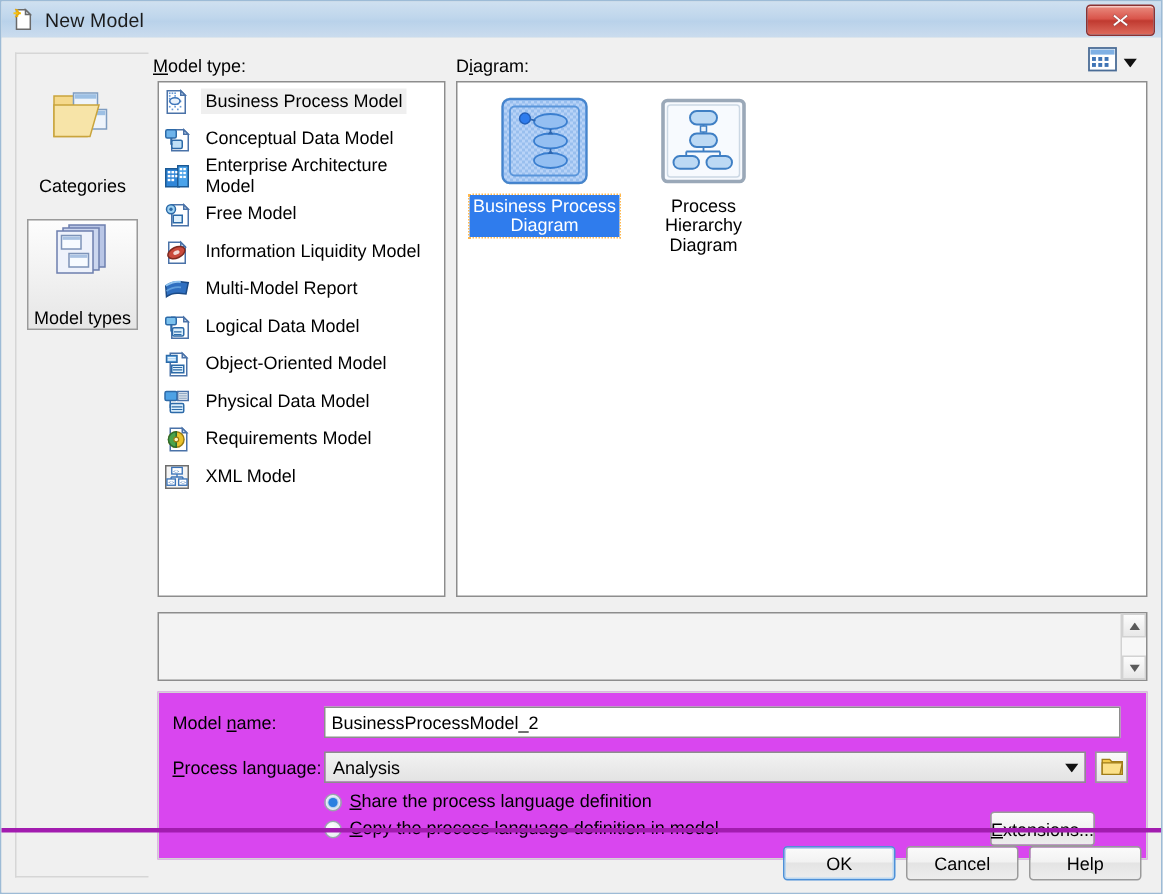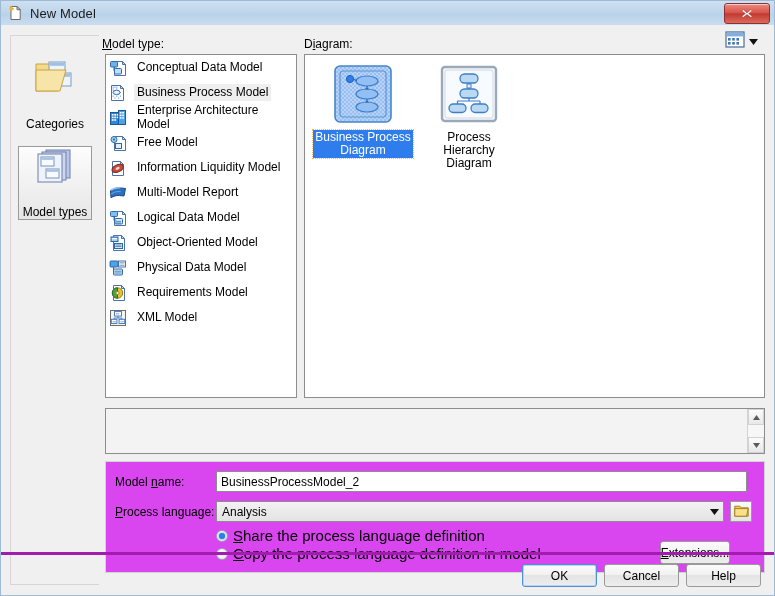--- a/index.html
+++ b/index.html
@@ -108,21 +108,21 @@
     display:flex;align-items:center;cursor:pointer;
   }
   .combo .cval{ padding-left:5px;flex:1;}
   .combo .carrow{ width:17px;display:flex;align-items:center;justify-content:center;}
   .iconbtn{
     position:absolute;box-sizing:border-box;
     background:linear-gradient(to bottom,#fbfbfb,#e4e4e4);
     border:1px solid #9a9a9a;
     display:flex;align-items:center;justify-content:center;cursor:pointer;
   }
-  .radio-row{ position:absolute;display:flex;align-items:center;cursor:pointer;font-size:15px;}
+  .radio-row{ position:absolute;display:flex;align-items:flex-end;cursor:pointer;font-size:12px;}
   .radio{
     width:12px;height:12px;border-radius:50%;margin-right:5px;flex:none;
     box-sizing:border-box;border:1px solid #9aa4ae;
     background:radial-gradient(circle at 40% 35%,#ffffff 0%,#e9eef3 75%);
   }
   .radio.on::after{
     content:"";display:block;width:6px;height:6px;border-radius:50%;
     background:#2b7fe0;margin:2px 0 0 2px;
     box-shadow:0 0 2px #2b7fe0;
   }
@@ -222,33 +222,20 @@
         </svg>
       </span>
       <span style="margin-left:4px;">
         <svg width="9" height="6" viewBox="0 0 9 6">
             <path d="M0 0h9L4.5 6z" fill="#111"></path>
           </svg>
       </span>
     </div>
 
     <div id="typelist">
-
-      <div class="lrow">
-        <span class="licon">
-          <svg width="18" height="18" viewBox="0 0 18 18">
-            <path d="M5.5 2.5h8l3 3v11h-11z" fill="#ffffff" stroke="#4a72a8" stroke-width="1"></path>
-            <path d="M13.5 2.5v3h3z" fill="#cfe0f2" stroke="#4a72a8" stroke-width="1"></path>
-            <rect x="1.5" y="2.5" width="7" height="5.5" rx="1" fill="#6db3ea" stroke="#2c6aa8" stroke-width="1"></rect>
-            <rect x="5.5" y="9.5" width="7" height="5.5" rx="1" fill="#bfe0f7" stroke="#2c6aa8" stroke-width="1"></rect>
-            <path d="M5 8v4h1" fill="none" stroke="#2c6aa8" stroke-width="1"></path>
-          </svg>
-        </span>
-        <span class="ltxt">Conceptual Data Model</span>
-      </div>
 
       <div class="lrow sel">
         <span class="licon">
           <svg width="18" height="18" viewBox="0 0 18 18">
             <path d="M2.5 1.5h9l3 3v12h-12z" fill="#ffffff" stroke="#4a72a8" stroke-width="1"></path>
             <path d="M11.5 1.5v3h3z" fill="#cfe0f2" stroke="#4a72a8" stroke-width="1"></path>
             <g fill="#4a86d0" opacity=".85">
               <rect x="3.6" y="2.6" width="1.1" height="1.1"></rect>
                 <rect x="5.4" y="2.6" width="1.1" height="1.1"></rect>
                 <rect x="7.2" y="2.6" width="1.1" height="1.1"></rect>
@@ -270,20 +257,33 @@
             </g>
             <ellipse cx="7.6" cy="8.4" rx="3.4" ry="2.2" fill="#e8f1fb" stroke="#3b73b8" stroke-width="1"></ellipse>
           </svg>
         </span>
         <span class="ltxt">Business Process Model</span>
       </div>
 
       <div class="lrow">
         <span class="licon">
           <svg width="18" height="18" viewBox="0 0 18 18">
+            <path d="M5.5 2.5h8l3 3v11h-11z" fill="#ffffff" stroke="#4a72a8" stroke-width="1"></path>
+            <path d="M13.5 2.5v3h3z" fill="#cfe0f2" stroke="#4a72a8" stroke-width="1"></path>
+            <rect x="1.5" y="2.5" width="7" height="5.5" rx="1" fill="#6db3ea" stroke="#2c6aa8" stroke-width="1"></rect>
+            <rect x="5.5" y="9.5" width="7" height="5.5" rx="1" fill="#bfe0f7" stroke="#2c6aa8" stroke-width="1"></rect>
+            <path d="M5 8v4h1" fill="none" stroke="#2c6aa8" stroke-width="1"></path>
+          </svg>
+        </span>
+        <span class="ltxt">Conceptual Data Model</span>
+      </div>
+
+      <div class="lrow">
+        <span class="licon">
+          <svg width="18" height="18" viewBox="0 0 18 18">
             <rect x="1.5" y="3.5" width="9" height="12" fill="#2f86d8" stroke="#1c5a95" stroke-width="1"></rect>
             <rect x="9.5" y="1.5" width="7" height="14" fill="#4aa3ea" stroke="#1c5a95" stroke-width="1"></rect>
             <g fill="#ffffff">
               <rect x="2.8" y="5" width="1.8" height="1.6"></rect>
                 <rect x="5.3" y="5" width="1.8" height="1.6"></rect>
                 <rect x="7.8" y="5" width="1.4" height="1.6"></rect>
               <rect x="2.8" y="7.6" width="1.8" height="1.6"></rect>
                 <rect x="5.3" y="7.6" width="1.8" height="1.6"></rect>
                 <rect x="7.8" y="7.6" width="1.4" height="1.6"></rect>
               <rect x="2.8" y="10.2" width="1.8" height="1.6"></rect>

